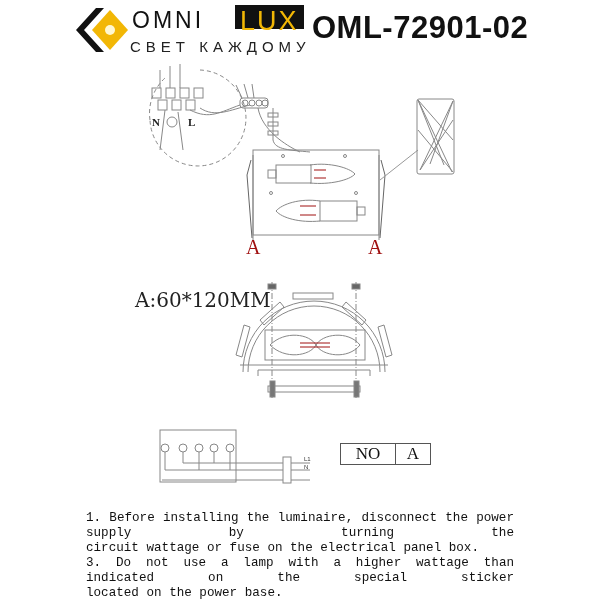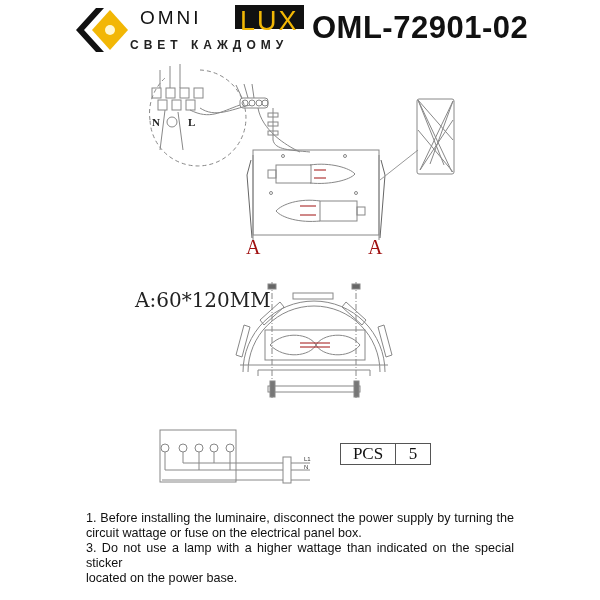--- a/index.html
+++ b/index.html
@@ -1,30 +1,30 @@
 <!DOCTYPE html>
 <html><head>
 <meta charset="utf-8">
 <style>
   html, body { margin:0; padding:0; background:#ffffff; }
   body { width:600px; height:600px; position:relative; overflow:hidden; font-family:"Liberation Sans", sans-serif; color:#111; }
   .abs { position:absolute; }
   .logo { left:70px; top:6px; width:230px; height:48px; }
-  .brand-omni { left:140px; top:7px; font-size:19px; letter-spacing:3px; color:#111; font-weight:400; }
+  .brand-omni { left:132px; top:7px; font-size:23px; letter-spacing:3px; color:#111; font-weight:400; }
   .brand-lux { left:235px; top:5px; background:#111; color:#f2b705; font-size:27px; letter-spacing:2px; padding:0 5px; height:24px; line-height:32px; }
-  .brand-tag { left:130px; top:38px; font-size:12px; letter-spacing:5px; color:#222; font-weight:bold; }
+  .brand-tag { left:130px; top:38px; font-size:15px; letter-spacing:5px; color:#222; font-weight:normal; }
   .model { left:312px; top:10px; font-size:31px; font-weight:bold; letter-spacing:0.5px; }
   .dim-label { left:135px; top:288px; font-family:"DejaVu Serif", serif; font-size:20px; color:#222; }
   .markA { font-family:"Liberation Serif", serif; color:#a01010; font-size:20px; }
   table.pcs { left:340px; top:443px; border-collapse:collapse; font-family:"Liberation Serif", serif; font-size:17px; }
   table.pcs td { border:1px solid #555; padding:0 6px; height:19px; text-align:center; }
   table.pcs td:first-child { width:42px; }
   table.pcs td:last-child { width:22px; }
   .notes { left:86px; top:511px; width:428px; font-size:12.6px; line-height:15px; color:#111; }
-  .notes p { margin:0; }
+  .notes p { margin:0;font-family:Liberation Mono, monospace; }
   .just { text-align:justify; text-align-last:justify; }
   svg { position:absolute; left:0; top:0; }
 </style>
 </head>
 <body>
 
 <div class="abs logo">
   <svg width="60" height="48" viewBox="0 0 60 48">
     <polygon points="26,2 6,24 26,46 34,46 14,24 34,2" fill="#111"></polygon>
     <polygon points="40,4 58,24 40,44 22,24" fill="#f2b705"></polygon>
@@ -131,23 +131,23 @@
   <text x="304" y="461" fill="#333" stroke="none" font-size="6">L1</text>
   <text x="304" y="469" fill="#333" stroke="none" font-size="6">N</text>
 </svg>
 
 <div class="abs markA" style="left:246px; top:236px;">A</div>
 <div class="abs markA" style="left:368px; top:236px;">A</div>
 <div class="abs dim-label">A:60*120MM</div>
 
 <table class="abs pcs">
   <tbody>
-  <tr>
-    <td>PCS</td>
-    <td>5</td>
+      <tr>
+    <td>NO</td>
+    <td>A</td>
   </tr>
 </tbody>
   </table>
 
 <div class="abs notes">
   <p class="just">1. Before installing the luminaire, disconnect the power supply by turning the</p>
   <p>circuit wattage or fuse on the electrical panel box.</p>
   <p class="just">3. Do not use a lamp with a higher wattage than indicated on the special sticker</p>
   <p>located on the power base.</p>
 

